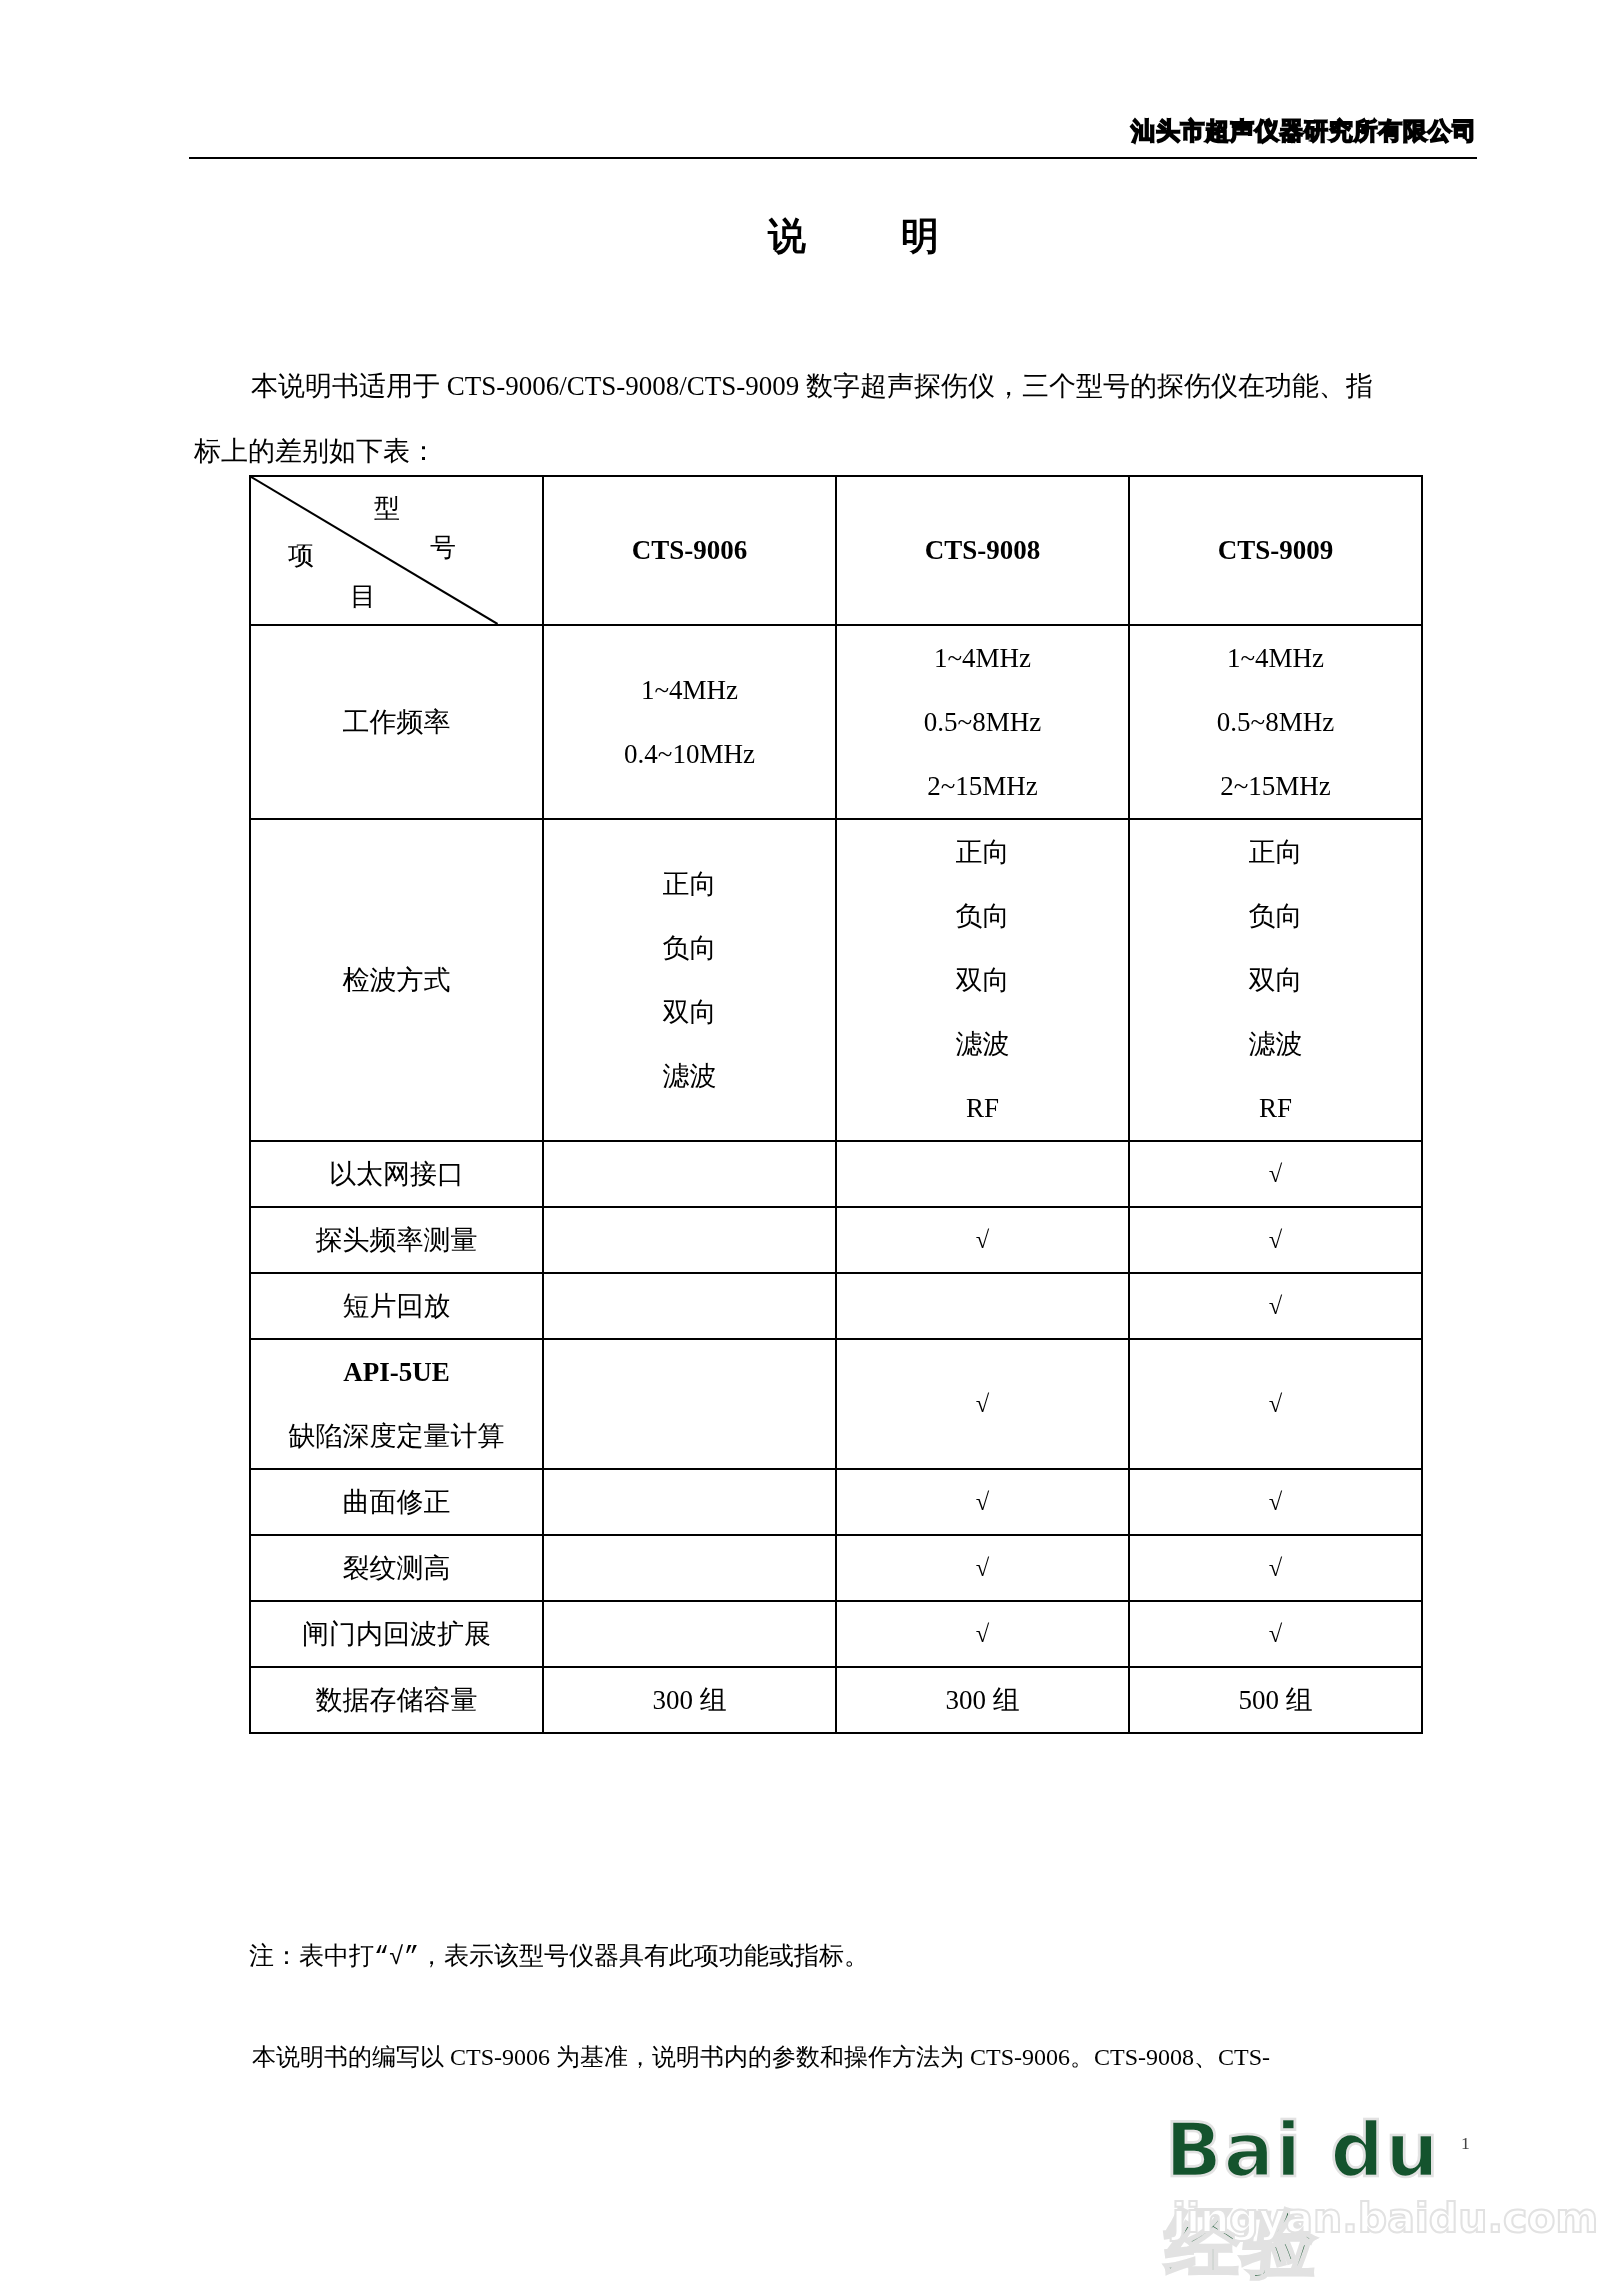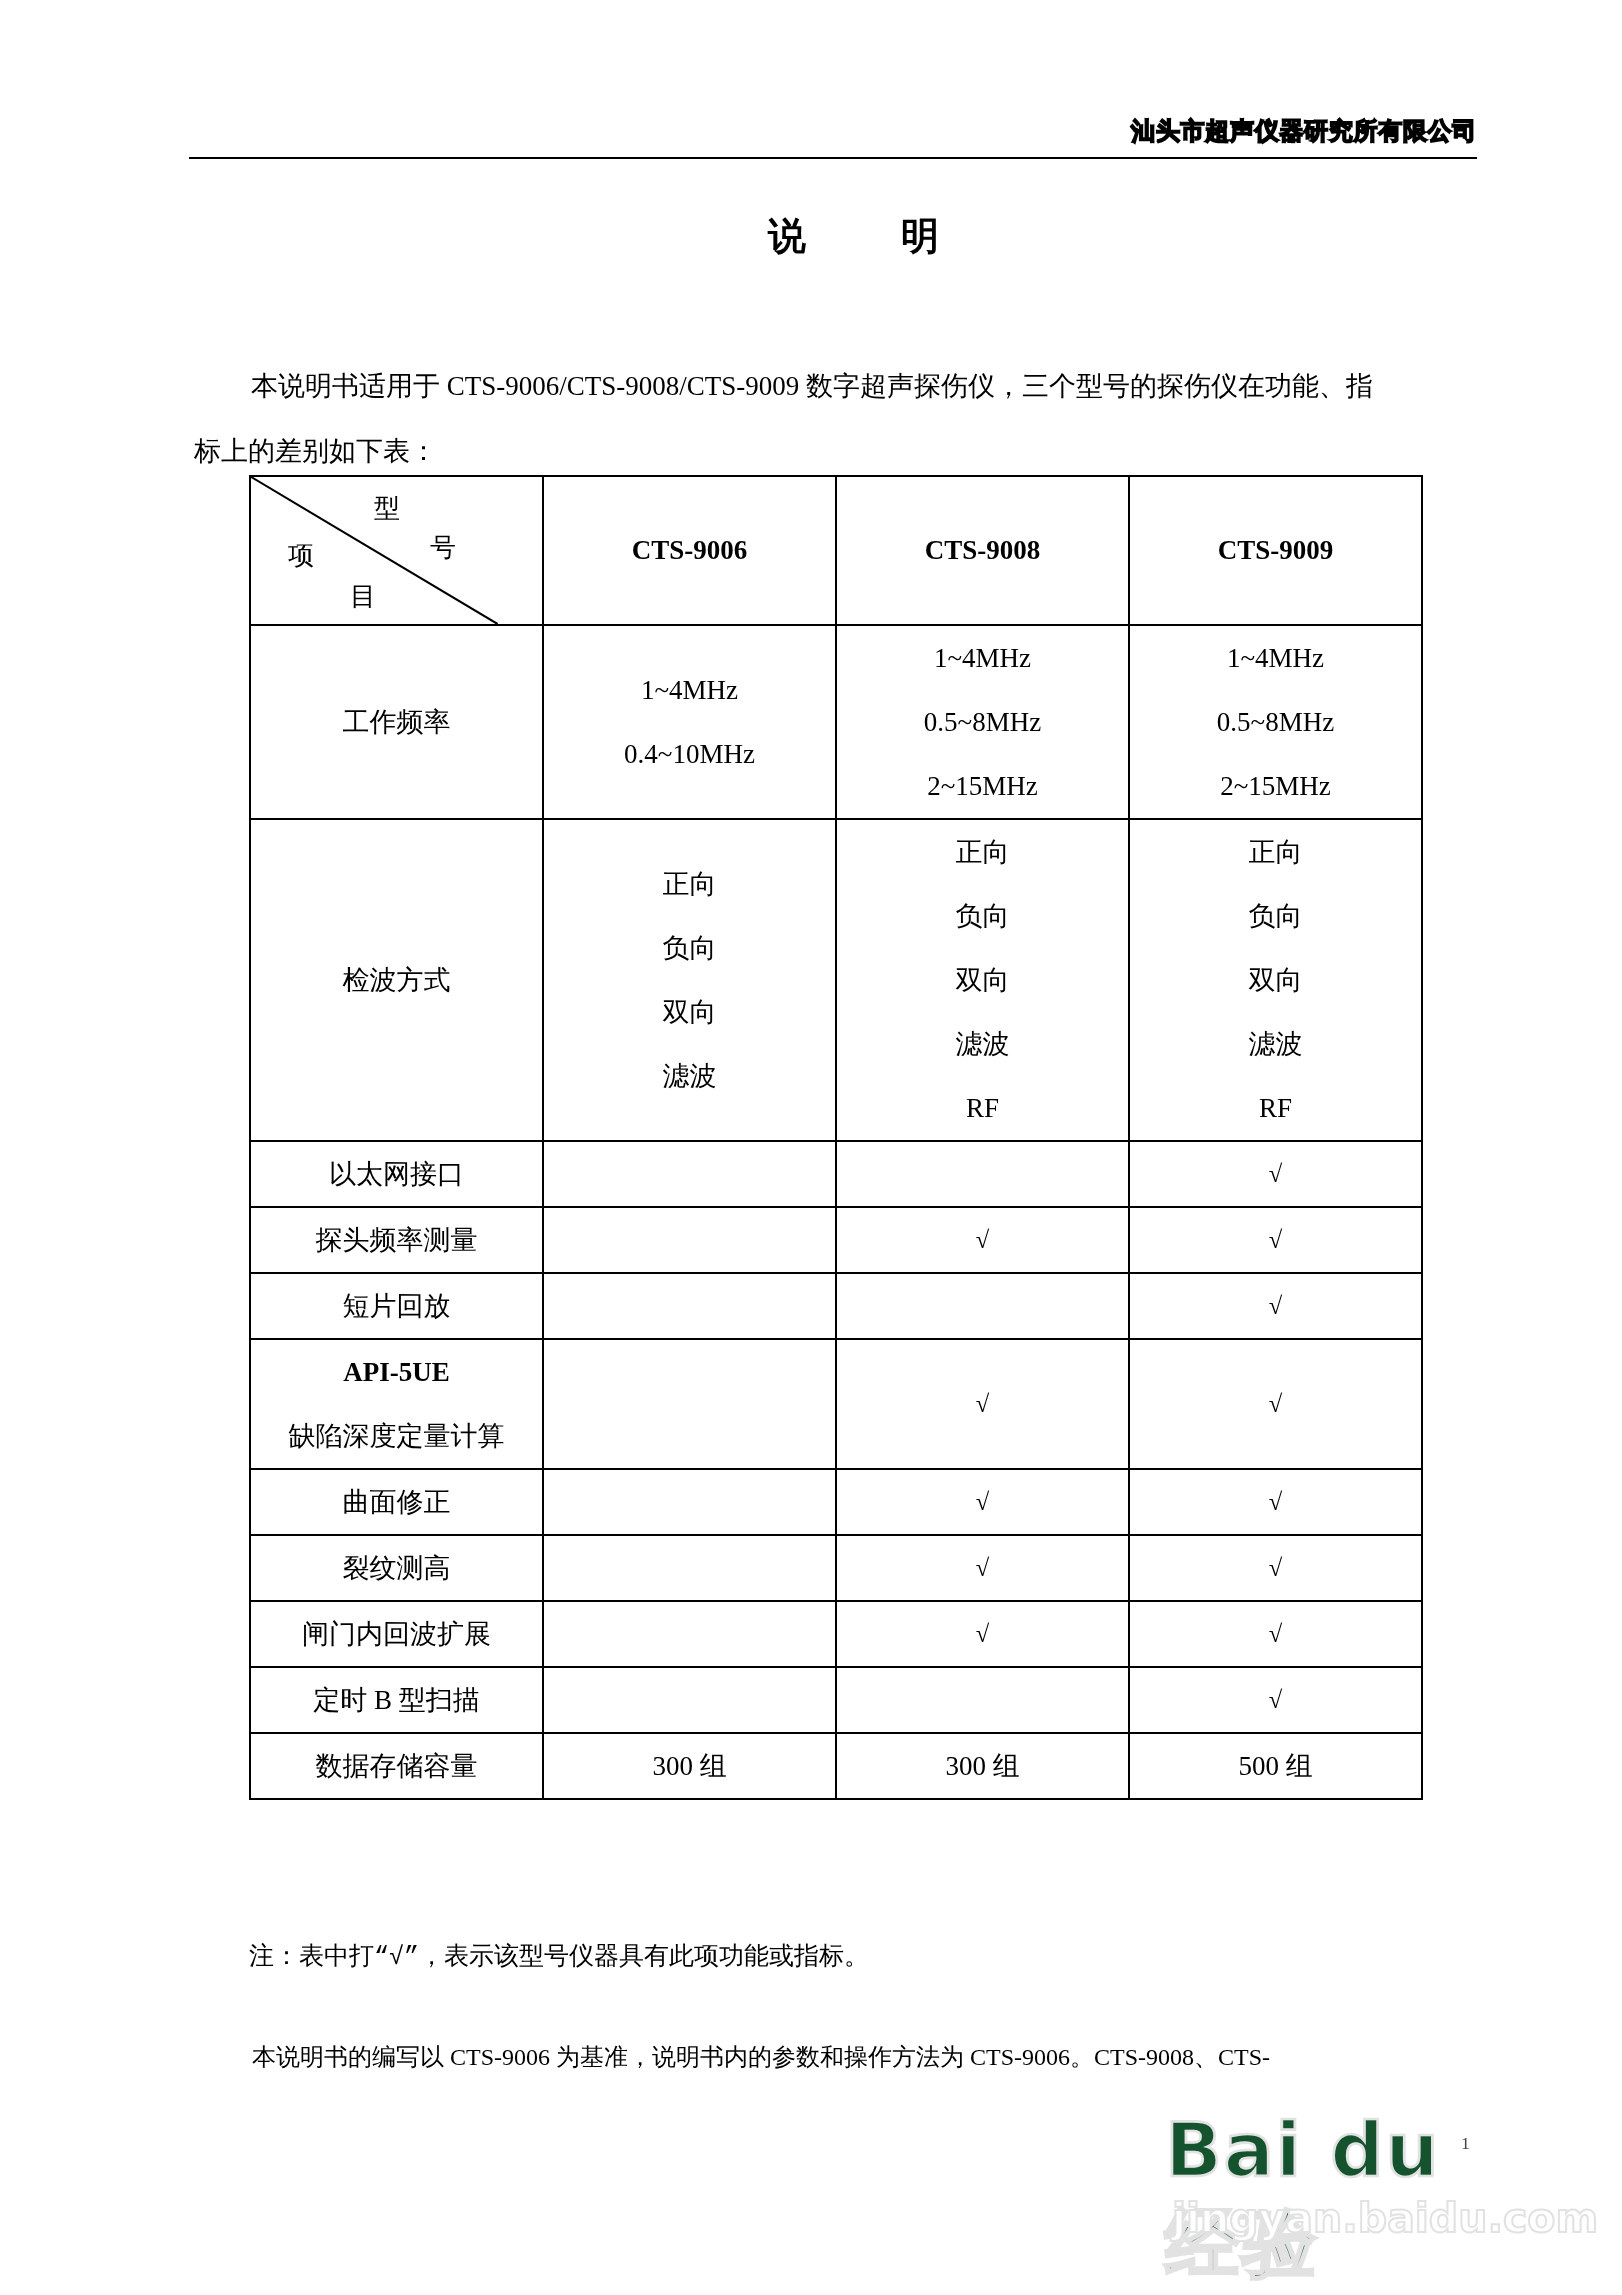--- a/index.html
+++ b/index.html
@@ -220,34 +220,20 @@
         </td>
         <td>
           <span class="line check">√</span>
         </td>
         <td>
           <span class="line check">√</span>
         </td>
       </tr>
       <tr class="r-single">
         <td>
-          <span class="line">定时 B 型扫描</span>
-        </td>
-        <td>
-          <span class="line"></span>
-        </td>
-        <td>
-          <span class="line"></span>
-        </td>
-        <td>
-          <span class="line check">√</span>
-        </td>
-      </tr>
-      <tr class="r-single">
-        <td>
           <span class="line">数据存储容量</span>
         </td>
         <td>
           <span class="line">300 组</span>
         </td>
         <td>
           <span class="line">300 组</span>
         </td>
         <td>
           <span class="line">500 组</span>

